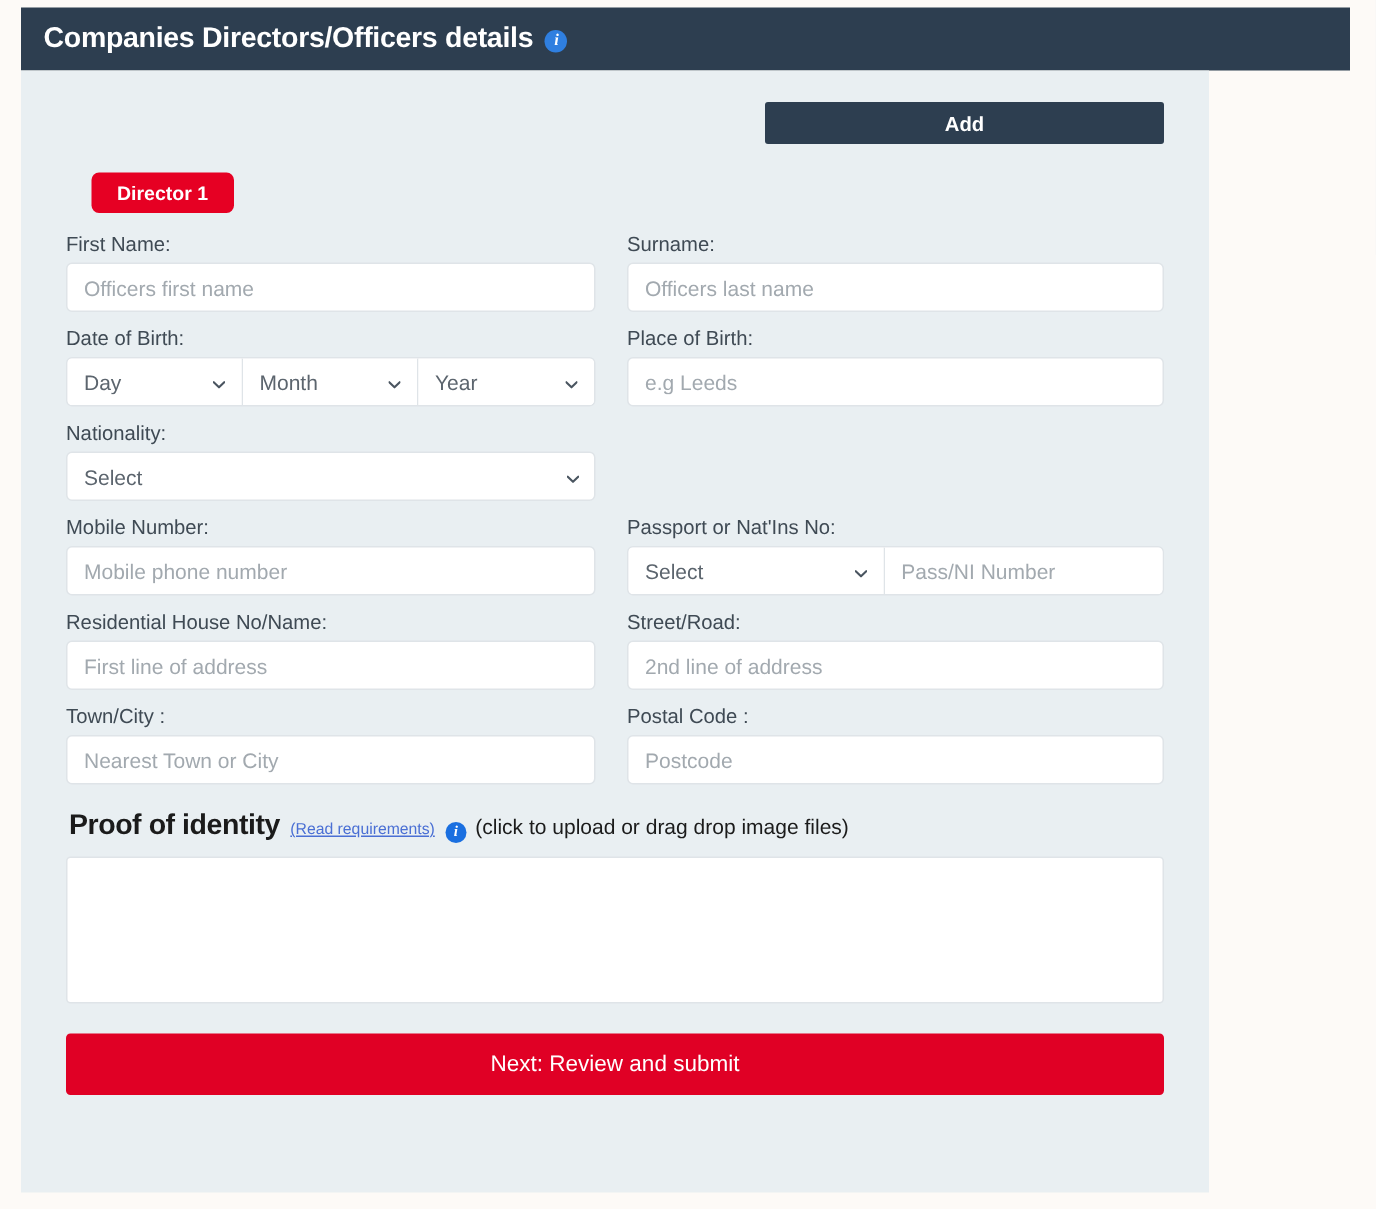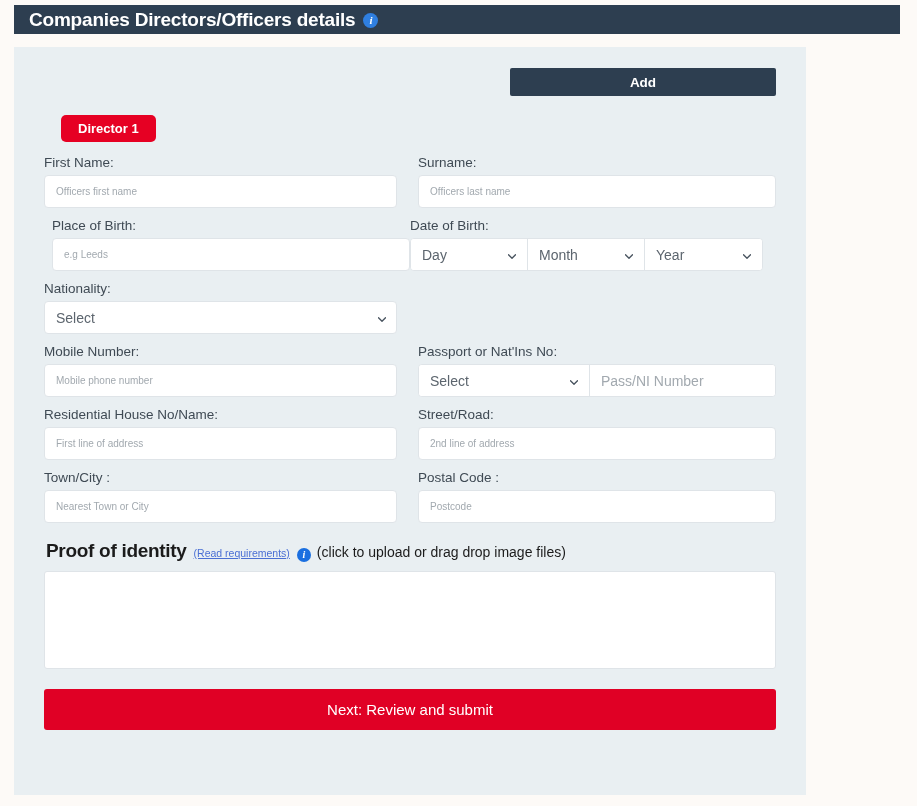--- a/index.html
+++ b/index.html
@@ -20,21 +20,21 @@
     height: 806px;
     background: #fdfaf7;
   }
 
   
   .header-bar {
     position: absolute;
     left: 14px;
     top: 5px;
     width: 886px;
-    height: 29px;
+    height: 42px;
     background: #2d3e50;
     display: flex;
     align-items: center;
     padding-left: 15px;
   }
   .header-title {
     color: #ffffff;
     font-size: 19px;
     font-weight: bold;
     letter-spacing: -0.2px;
@@ -137,21 +137,21 @@
   }
 
   .text-input {
     width: 100%;
     height: 33px;
     background: #ffffff;
     border: 1px solid #dfe4e8;
     border-radius: 4px;
     padding: 0 11px;
     font-family: "Liberation Sans", sans-serif;
-    font-size: 10px;
+    font-size: 14px;
     color: #333;
     outline: none;
   }
   .text-input::placeholder { color: #a2a9af; opacity: 1; }
 
   
   .select-wrap {
     position: relative;
     display: block;
     height: 33px;
@@ -361,24 +361,20 @@
           <label class="field-label">First Name:</label>
           <input class="text-input" type="text" placeholder="Officers first name" style="">
         </div>
         <div class="col right">
           <label class="field-label">Surname:</label>
           <input class="text-input" type="text" placeholder="Officers last name" style="">
         </div>
       </div>
 
       <div class="form-row">
-        <div class="col right">
-          <label class="field-label">Place of Birth:</label>
-          <input class="text-input" type="text" placeholder="e.g Leeds" style="">
-        </div>
         <div class="col">
           <label class="field-label">Date of Birth:</label>
           <div class="date-group">
             <div class="date-cell">
               <select>
                 <option>Day</option>
               </select>
               <span class="chevron">
                 <svg width="8" height="8" viewBox="0 0 8 8">
                     <path d="M0.5 1.8 L4 5.2 L7.5 1.8" fill="none" stroke="#4a5560" stroke-width="1.4" stroke-linecap="round" stroke-linejoin="round"></path>
@@ -400,20 +396,24 @@
                 <option>Year</option>
               </select>
               <span class="chevron">
                 <svg width="8" height="8" viewBox="0 0 8 8">
                     <path d="M0.5 1.8 L4 5.2 L7.5 1.8" fill="none" stroke="#4a5560" stroke-width="1.4" stroke-linecap="round" stroke-linejoin="round"></path>
                   </svg>
               </span>
             </div>
           </div>
         </div>
+        <div class="col right">
+          <label class="field-label">Place of Birth:</label>
+          <input class="text-input" type="text" placeholder="e.g Leeds" style="">
+        </div>
       </div>
 
       <div class="form-row">
         <div class="col">
           <label class="field-label">Nationality:</label>
           <div class="select-wrap">
             <select>
               <option>Select</option>
             </select>
             <span class="chevron">

